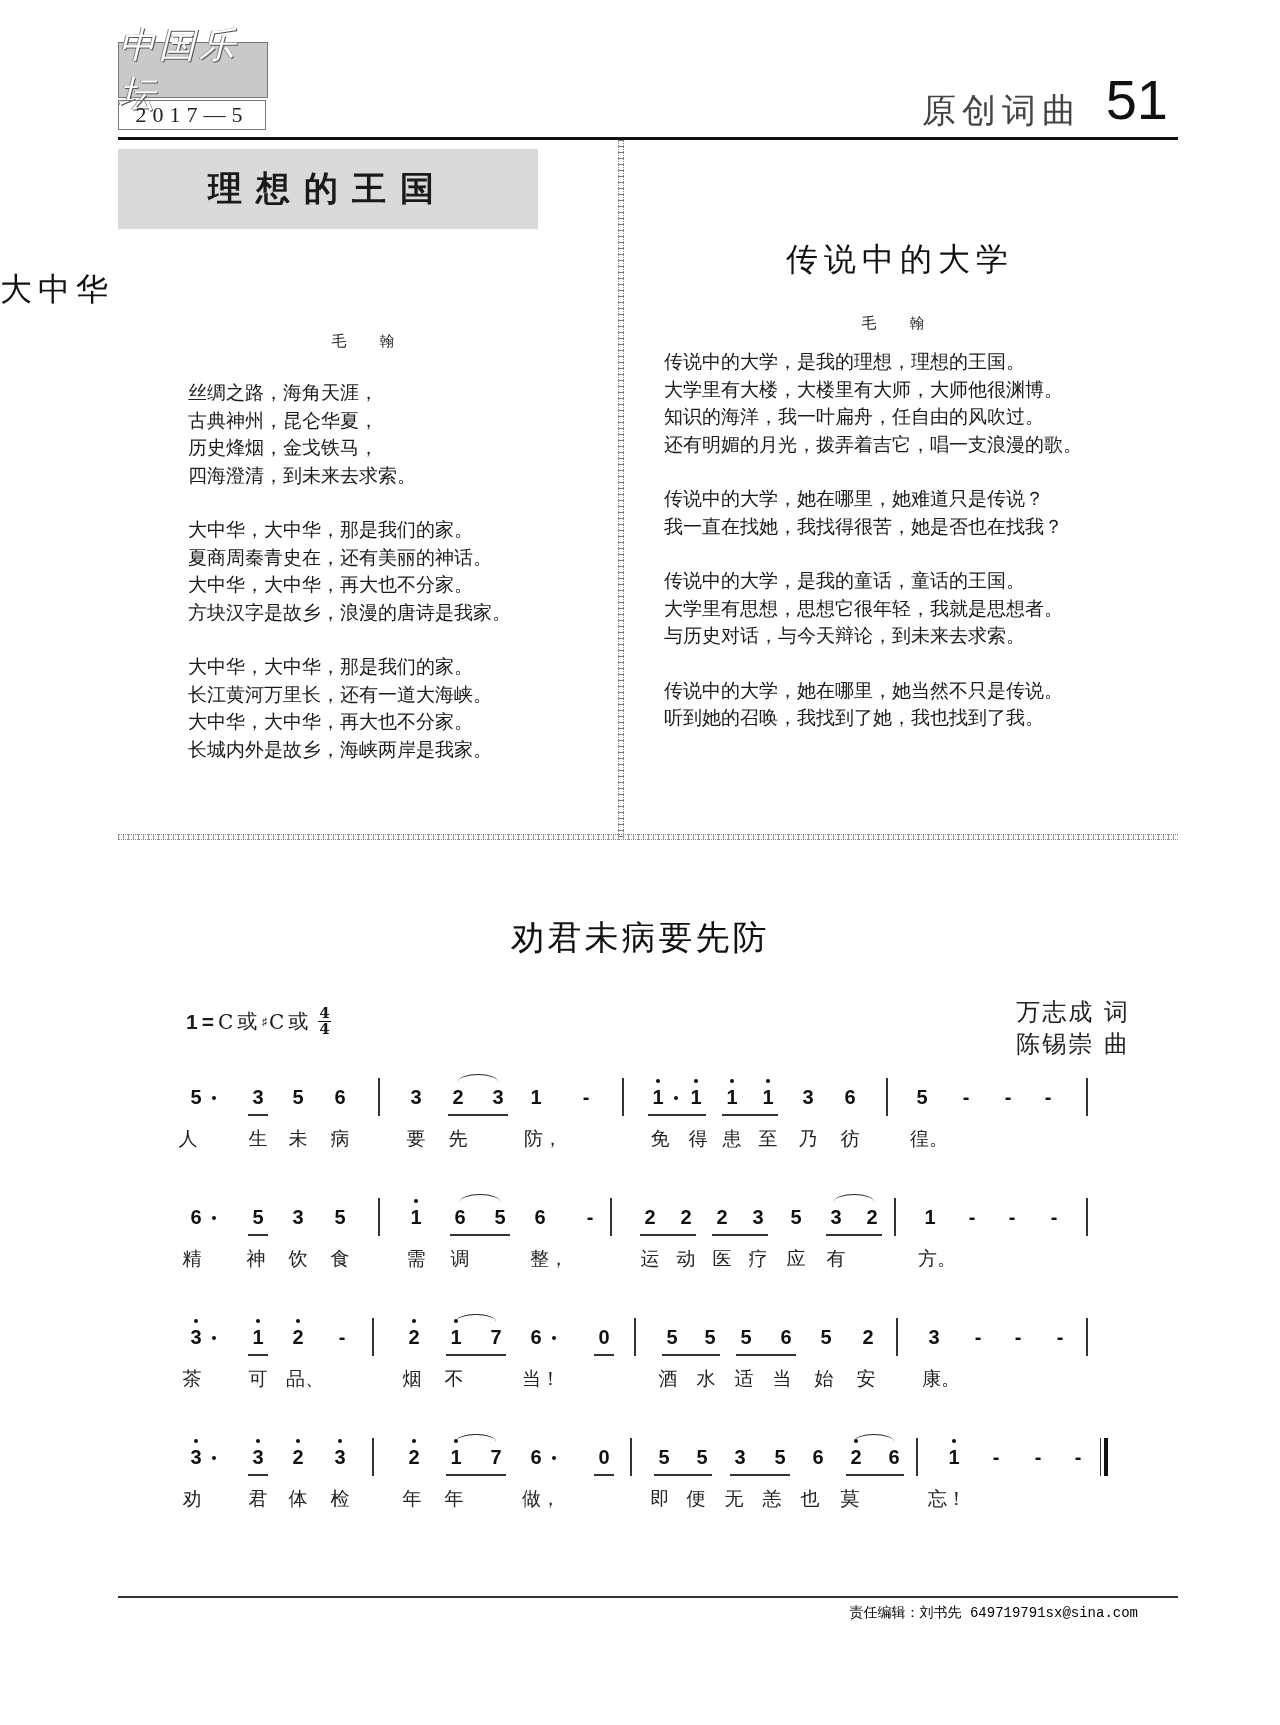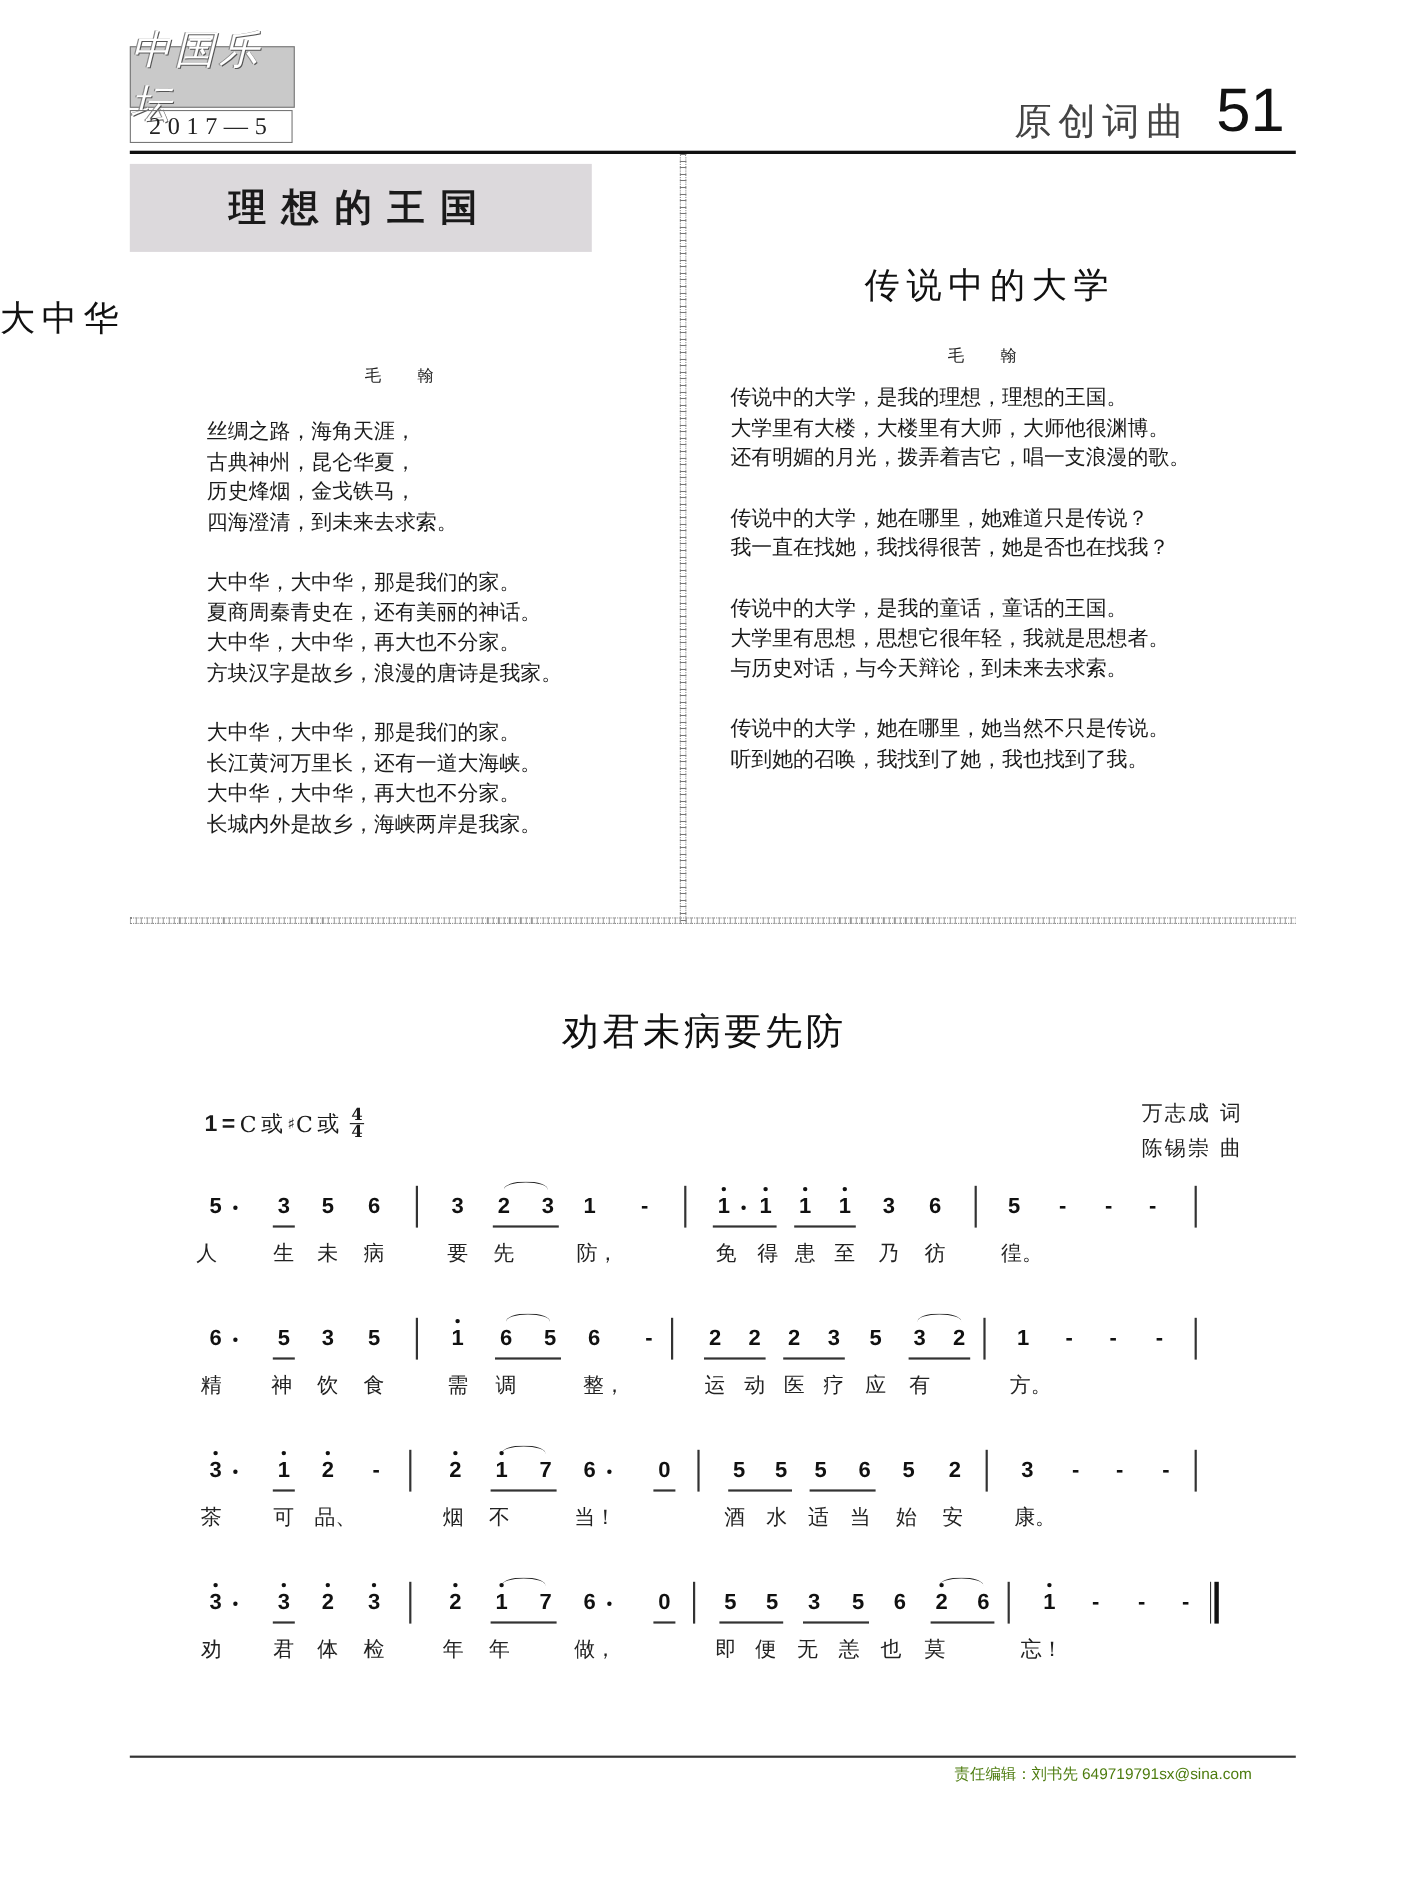--- a/index.html
+++ b/index.html
@@ -68,21 +68,21 @@
   
   .song-title { left: 0; width: 1280px; top: 915px; text-align: center; font-size: 34px; letter-spacing: 3px; color: #111; }
   .key-sig {
     left: 186px; top: 1006px; font-family: "Liberation Sans", sans-serif;
     font-size: 21px; font-weight: bold; display: flex; align-items: center; gap: 4px;
   }
   .key-sig .frac { display: inline-flex; flex-direction: column; align-items: center; font-family: "DejaVu Serif", serif; font-size: 15px; line-height: 15px; margin-left: 6px; }
   .key-sig .frac span:first-child { border-bottom: 1.5px solid #111; padding: 0 1px; }
   .key-sig .plain { font-family: "DejaVu Serif", serif; font-weight: normal; font-size: 20px; }
   .credits {
-    right: 150px; top: 996px; font-size: 19px; line-height: 32px; text-align: left;
+    right: 150px; top: 996px; font-size: 24px; line-height: 32px; text-align: left;
     letter-spacing: 2px; color: #222;
   }
 
   .score-row { left: 186px; width: 950px; height: 100px; }
   .note {
     position: absolute; font-family: "Liberation Sans", sans-serif; font-weight: bold;
     font-size: 20px; width: 20px; text-align: center; top: 12px; color: #111;
   }
   .note .hi { position: absolute; left: 8px; top: -7px; width: 4px; height: 4px; border-radius: 50%; background: #111; }
   .note .aug { position: absolute; right: -10px; top: 10px; width: 4px; height: 4px; border-radius: 50%; background: #111; }
@@ -90,21 +90,21 @@
   .tie { position: absolute; top: 0px; height: 14px; border-top: 1.5px solid #222; border-radius: 50% 50% 0 0; }
   .bar { position: absolute; top: 4px; width: 1.5px; height: 38px; background: #333; }
   .bar.double { width: 8px; background: transparent; border-left: 1.5px solid #333; border-right: 4px solid #111; box-sizing: border-box; }
   .lyric {
     position: absolute; top: 52px; font-size: 19px; width: 24px; text-align: center; color: #222;
     font-family: "DejaVu Serif", serif;
   }
 
   .footer-rule { left: 118px; top: 1596px; width: 1060px; height: 2px; background: #333; }
   .footer-text {
-    right: 142px; top: 1604px; font-family: Liberation Sans, sans-serif; font-size: 14px; color: #4d7c0f;
+    right: 142px; top: 1604px; font-family: Liberation Mono, monospace; font-size: 14px; color: #000000;
   }
 </style>
 </head>
 <body>
 
 <div class="abs logo-box">中国乐坛</div>
 <div class="abs issue-box">2017—5</div>
 <div class="abs section-title">原创词曲</div>
 <div class="abs page-number">51</div>
 <div class="abs header-rule"></div>
@@ -136,20 +136,21 @@
     <span class="line">长城内外是故乡，海峡两岸是我家。</span>
   </div>
 </div>
 
 <div class="abs poem-title" style="left:630px;width:540px;text-align:center;top:238px;">传说中的大学</div>
 <div class="abs poem-author" style="left:630px;width:540px;text-align:center;top:314px;">毛 翰</div>
 <div class="abs poem-body" style="left:664px;top:348px;">
   <div class="stanza">
     <span class="line">传说中的大学，是我的理想，理想的王国。</span>
     <span class="line">大学里有大楼，大楼里有大师，大师他很渊博。</span>
+    <span class="line">知识的海洋，我一叶扁舟，任自由的风吹过。</span>
     <span class="line">还有明媚的月光，拨弄着吉它，唱一支浪漫的歌。</span>
   </div>
   <div class="stanza">
     <span class="line">传说中的大学，她在哪里，她难道只是传说？</span>
     <span class="line">我一直在找她，我找得很苦，她是否也在找我？</span>
   </div>
   <div class="stanza">
     <span class="line">传说中的大学，是我的童话，童话的王国。</span>
     <span class="line">大学里有思想，思想它很年轻，我就是思想者。</span>
     <span class="line">与历史对话，与今天辩论，到未来去求索。</span>

